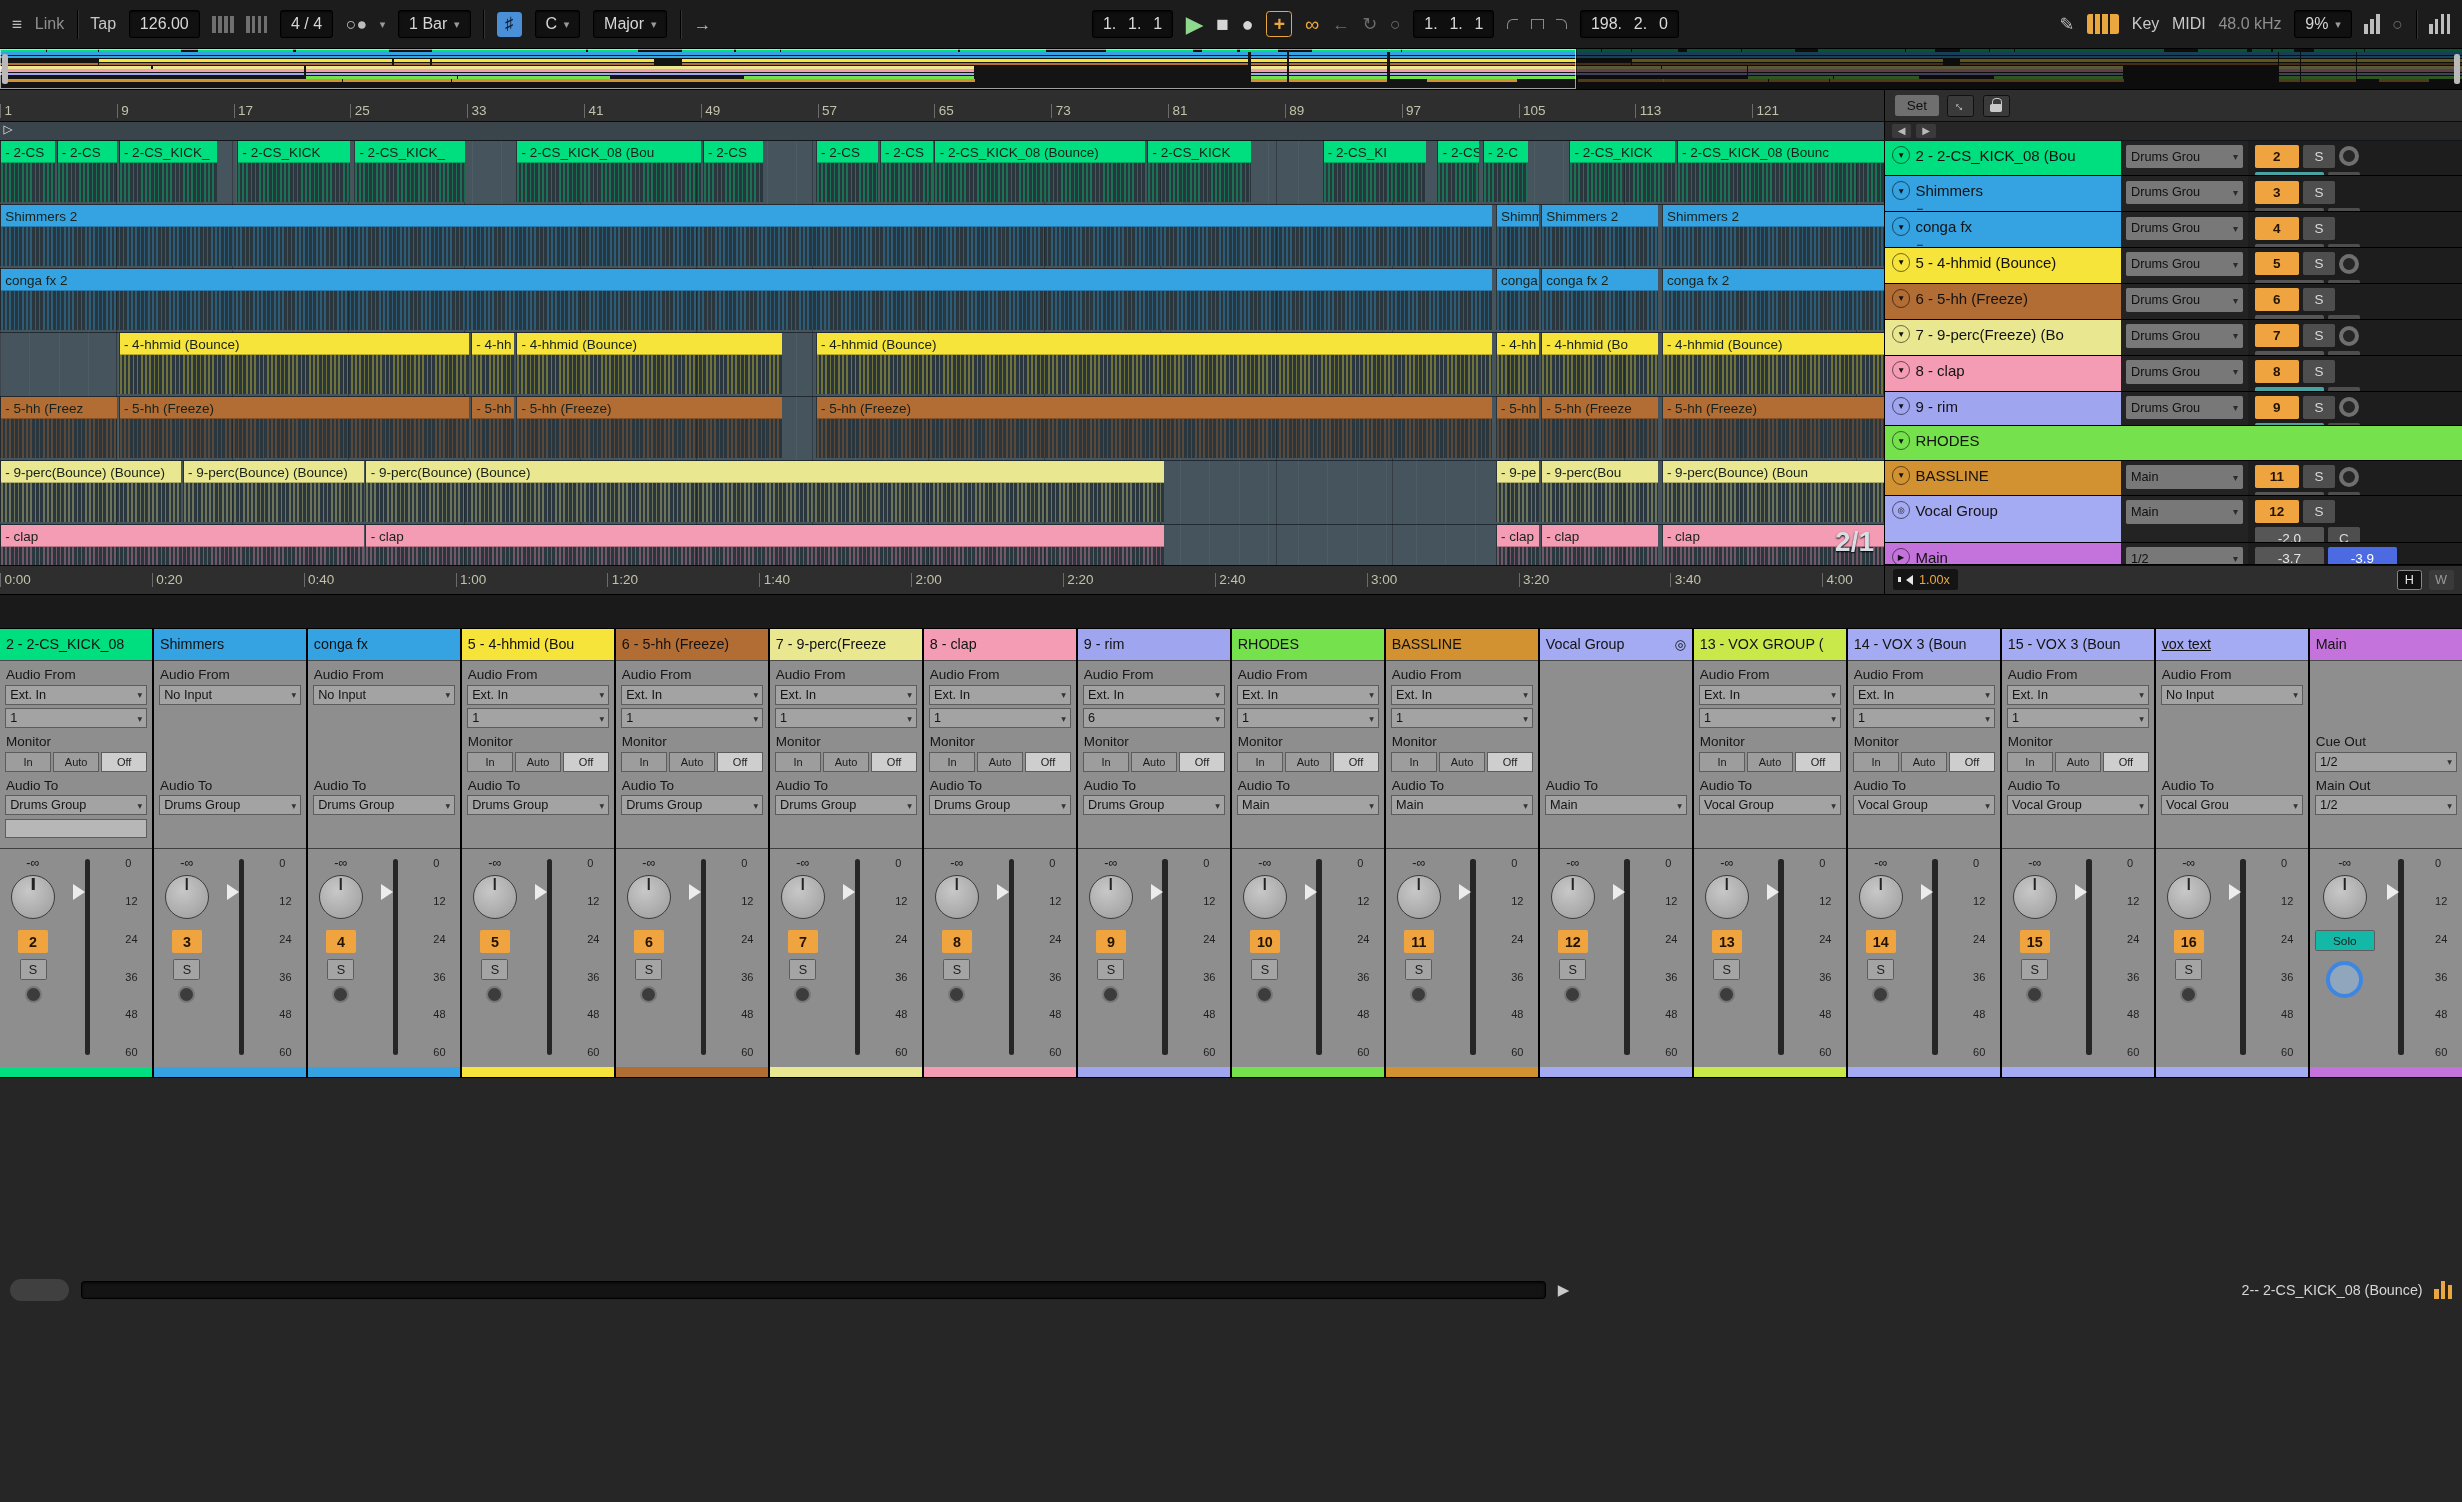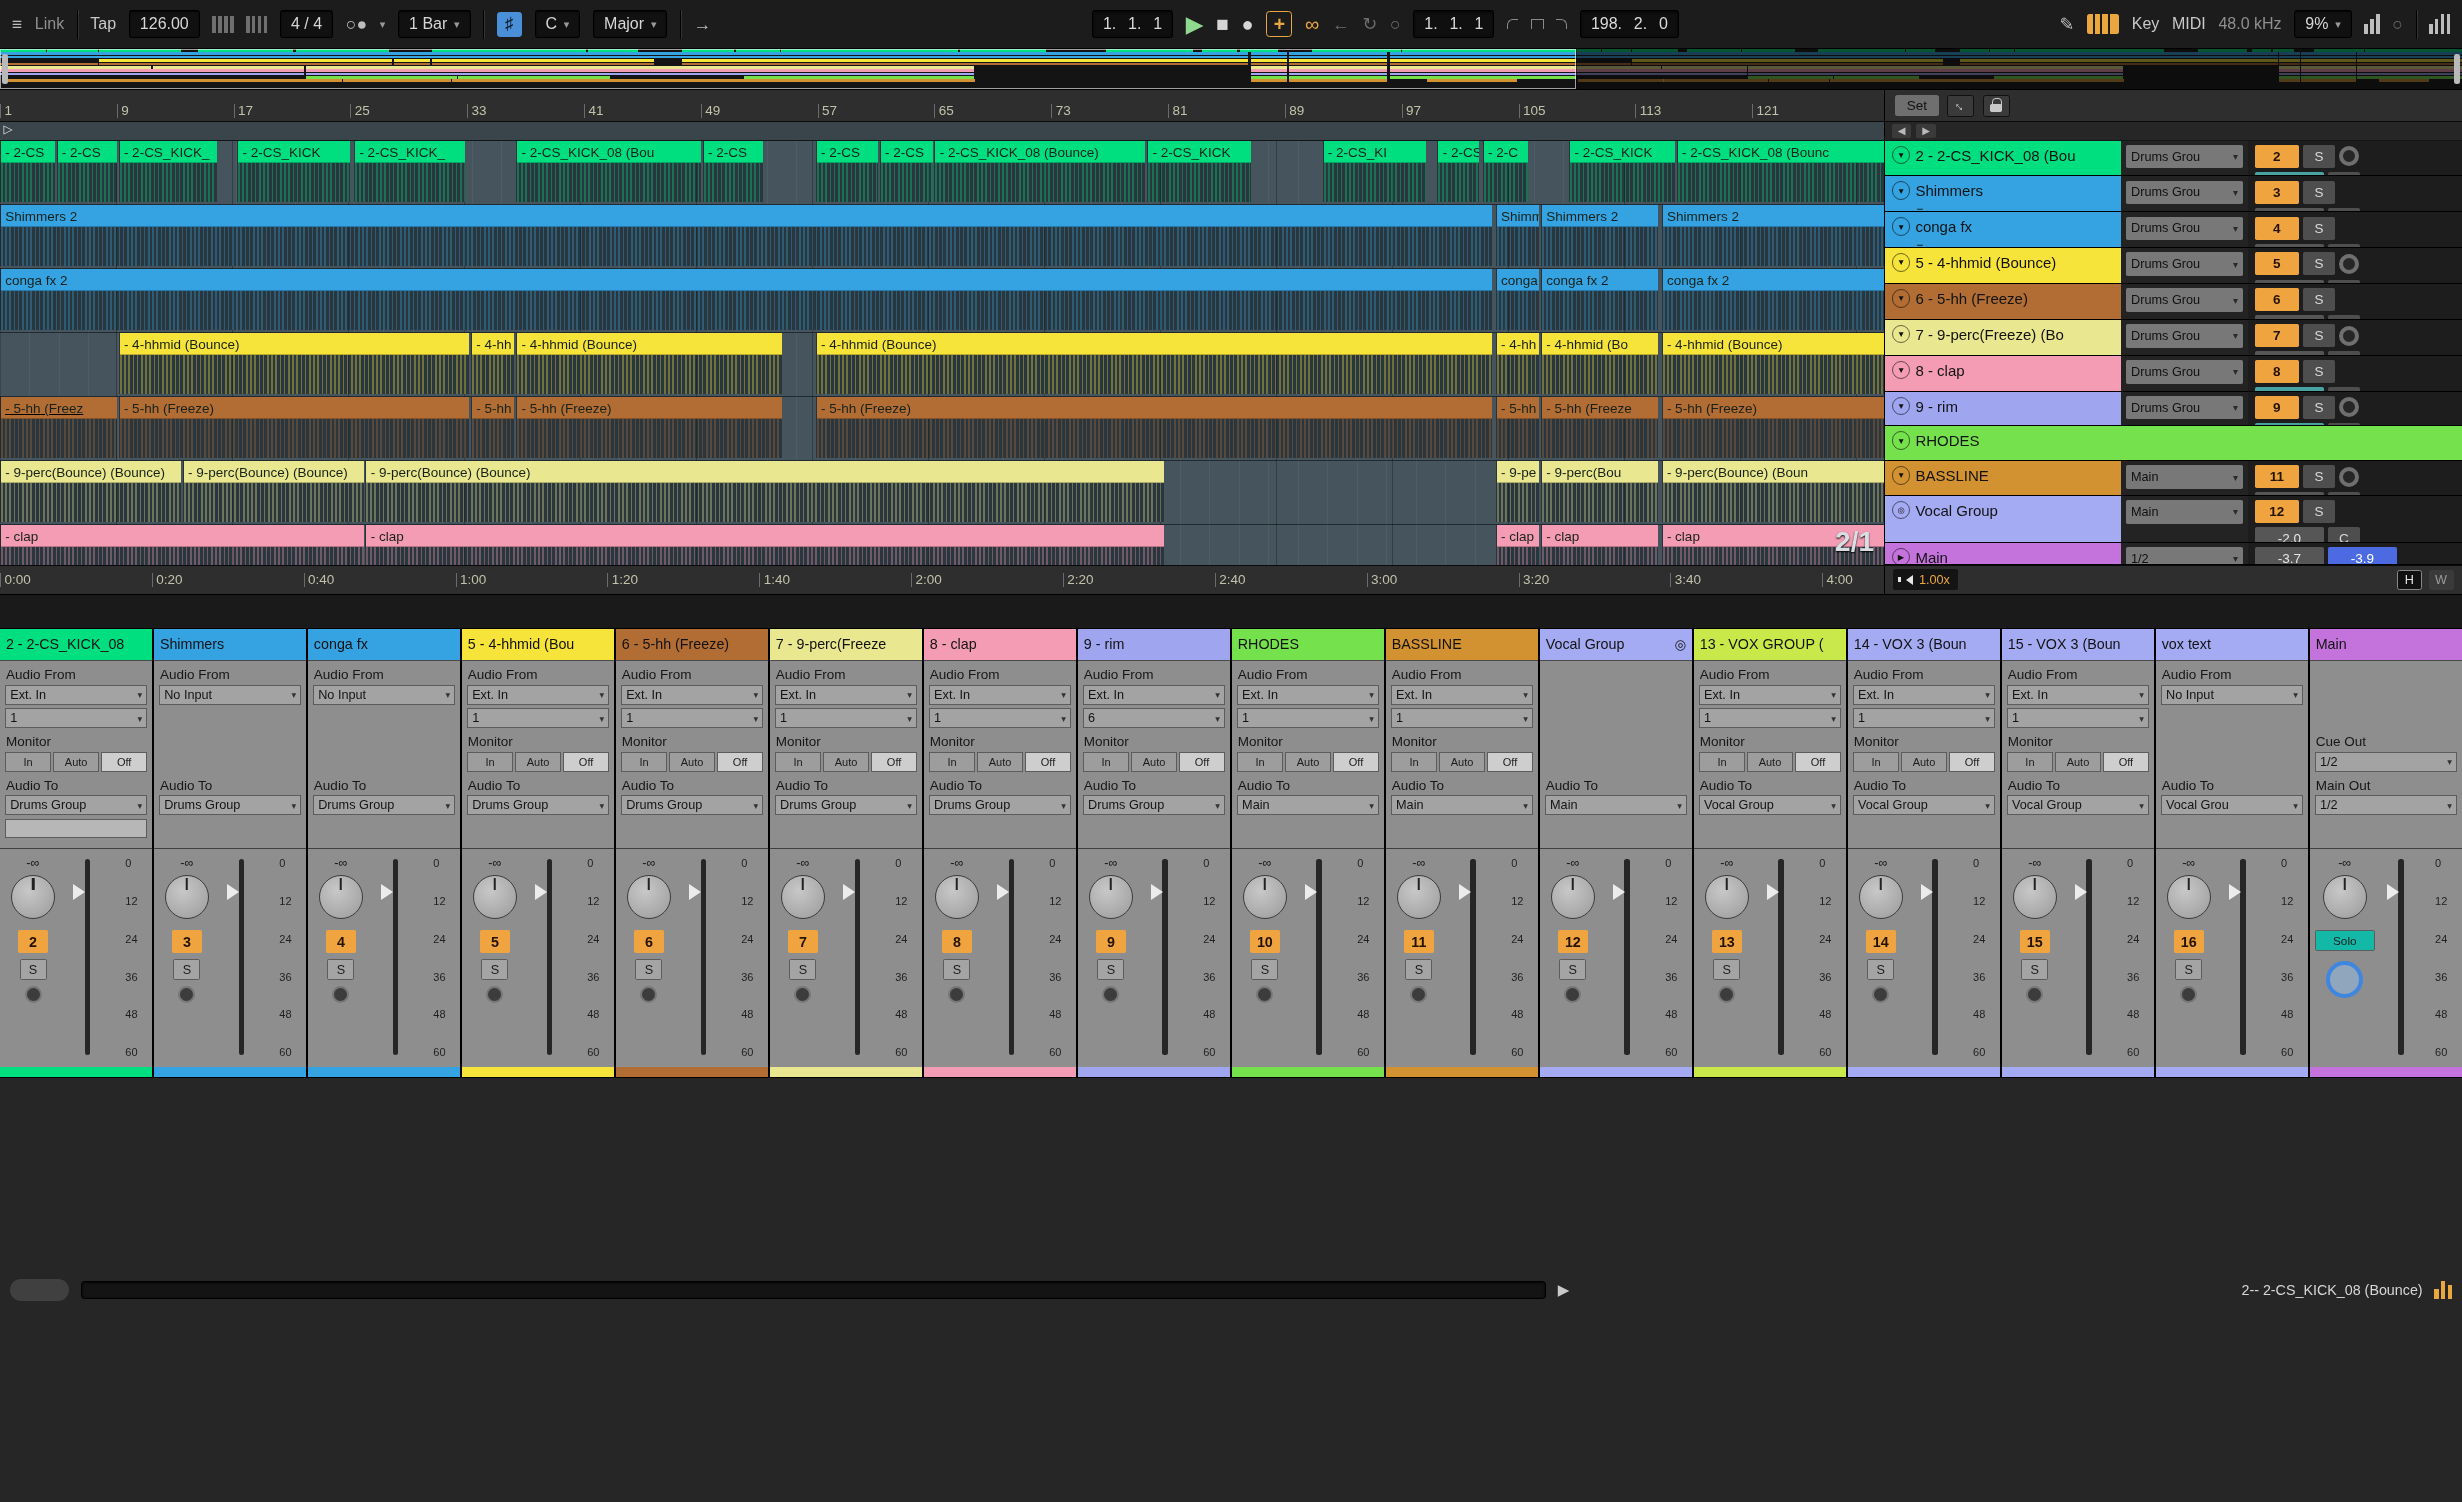--- a/index.html
+++ b/index.html
@@ -555,21 +555,21 @@
           <div class="clip" style="left: 81.8%; width: 6.2%;">
             <div class="clip-head" style="background: rgb(246, 228, 58);">- 4-hhmid (Bo</div>
             <div class="clip-body" style="background-image: repeating-linear-gradient(90deg, rgba(246, 228, 58, 0.35) 0px, rgba(246, 228, 58, 0.35) 1.7px, rgba(0, 0, 0, 0) 1.7px, rgba(0, 0, 0, 0) 4.2px);"></div>
           </div>
           <div class="clip" style="left: 88.2%; width: 11.8%;">
             <div class="clip-head" style="background: rgb(246, 228, 58);">- 4-hhmid (Bounce)</div>
             <div class="clip-body" style="background-image: repeating-linear-gradient(90deg, rgba(246, 228, 58, 0.35) 0px, rgba(246, 228, 58, 0.35) 1.7px, rgba(0, 0, 0, 0) 1.7px, rgba(0, 0, 0, 0) 4.2px);"></div>
           </div>
         </div>
         <div class="lane" style="height: 64px;">
-          <div class="clip" style="left: 0%; width: 6.2%; text-decoration: underline;">
+          <div class="clip" style="left: 0%; width: 6.2%;">
             <div class="clip-head" style="background: rgb(178, 109, 53);">- 5-hh (Freez</div>
             <div class="clip-body" style="background-image: repeating-linear-gradient(90deg, rgba(178, 109, 53, 0.35) 0px, rgba(178, 109, 53, 0.35) 1.7px, rgba(0, 0, 0, 0) 1.7px, rgba(0, 0, 0, 0) 4.2px);"></div>
           </div>
           <div class="clip" style="left: 6.3%; width: 18.6%;">
             <div class="clip-head" style="background: rgb(178, 109, 53);">- 5-hh (Freeze)</div>
             <div class="clip-body" style="background-image: repeating-linear-gradient(90deg, rgba(178, 109, 53, 0.35) 0px, rgba(178, 109, 53, 0.35) 1.7px, rgba(0, 0, 0, 0) 1.7px, rgba(0, 0, 0, 0) 4.2px);"></div>
           </div>
           <div class="clip" style="left: 25%; width: 2.3%;">
             <div class="clip-head" style="background: rgb(178, 109, 53);">- 5-hh</div>
             <div class="clip-body" style="background-image: repeating-linear-gradient(90deg, rgba(178, 109, 53, 0.35) 0px, rgba(178, 109, 53, 0.35) 1.7px, rgba(0, 0, 0, 0) 1.7px, rgba(0, 0, 0, 0) 4.2px);"></div>
@@ -1631,21 +1631,21 @@
             <span>12</span>
             <span>24</span>
             <span>36</span>
             <span>48</span>
             <span>60</span>
           </div>
         </div>
         <div class="strip-foot" style="background: rgb(165, 171, 243);"></div>
       </div>
       <div class="strip">
-        <div class="strip-head" style="background: rgb(165, 171, 243);">
+        <div class="strip-head" style="background: rgb(165, 171, 243); text-decoration: underline;">
           <span>vox text</span>
         </div>
         <div class="strip-body">
           <div class="io-label">Audio From</div>
           <div class="io-dd">
             <span>No Input</span>
             <span class="caret">▾</span>
           </div>
           <div class="io-dd hidden-slot">
             <span></span>

